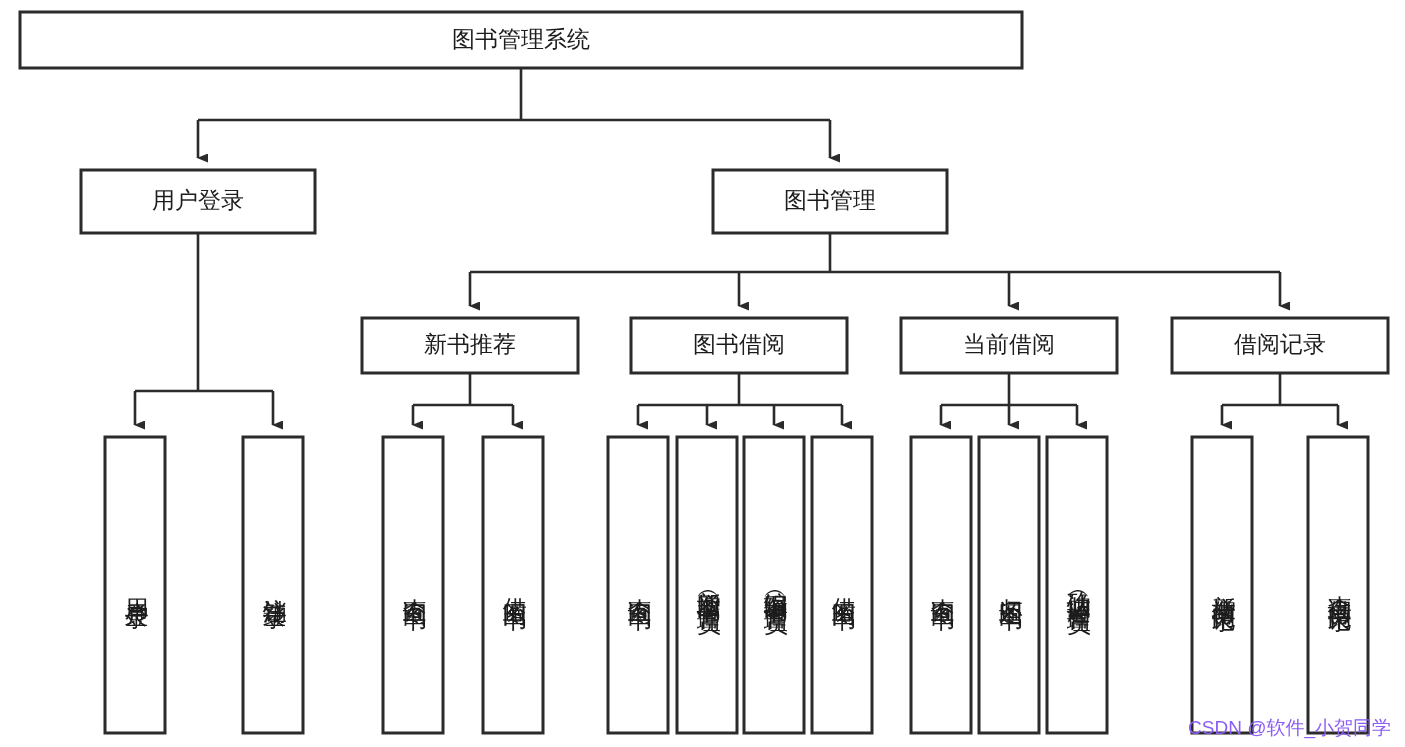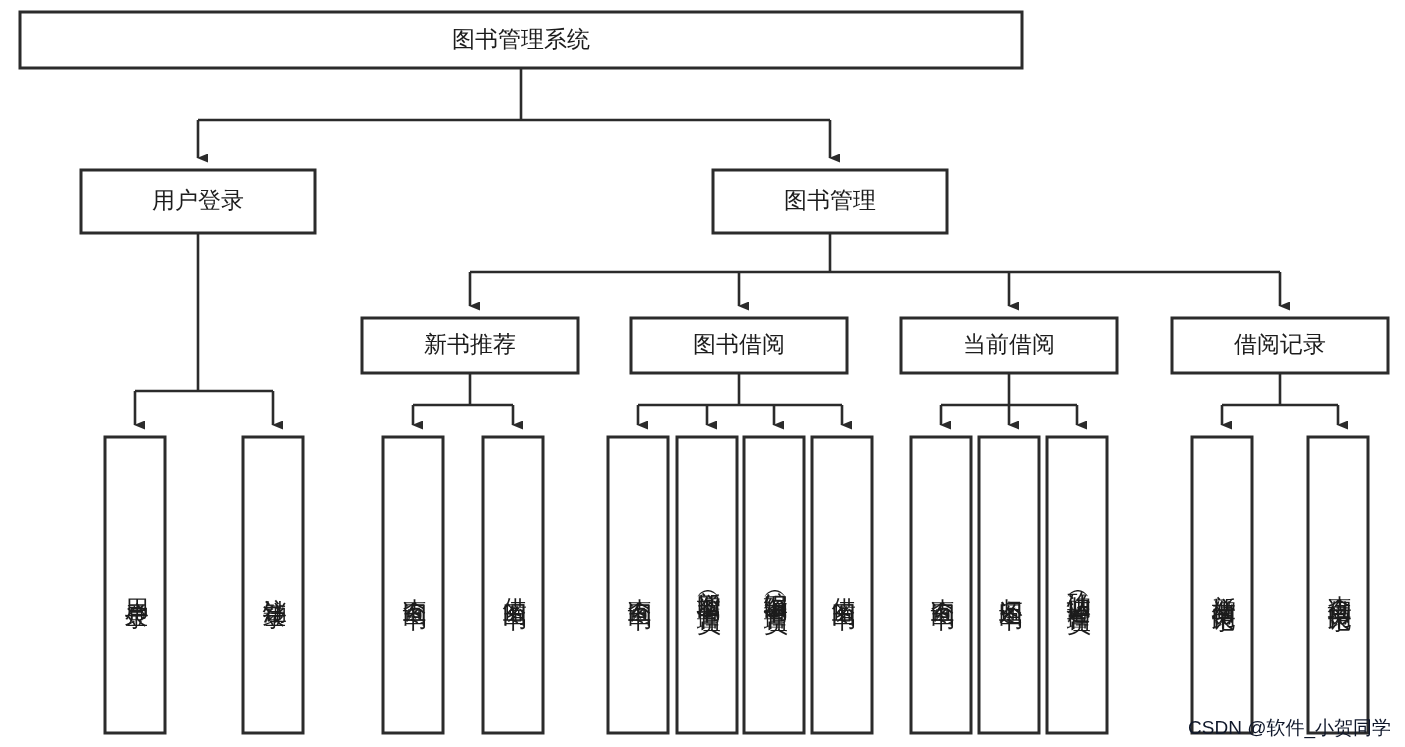--- a/index.html
+++ b/index.html
@@ -51,21 +51,21 @@
     text-orientation: upright;
     letter-spacing: 3px;
     text-anchor: middle;
   }
   .watermark {
     position: absolute;
     right: 14px;
     bottom: 6px;
     font-family: "Liberation Sans", "DejaVu Sans", sans-serif;
     font-size: 19px;
-    color: #0f172a;
+    color: #8b5cf6;
     white-space: nowrap;
     pointer-events: none;
   }
 </style>
 </head>
 <body>
 
 <div id="diagram-root">
 
   <svg class="diagram" viewBox="0 0 1405 747" xmlns="http://www.w3.org/2000/svg">

